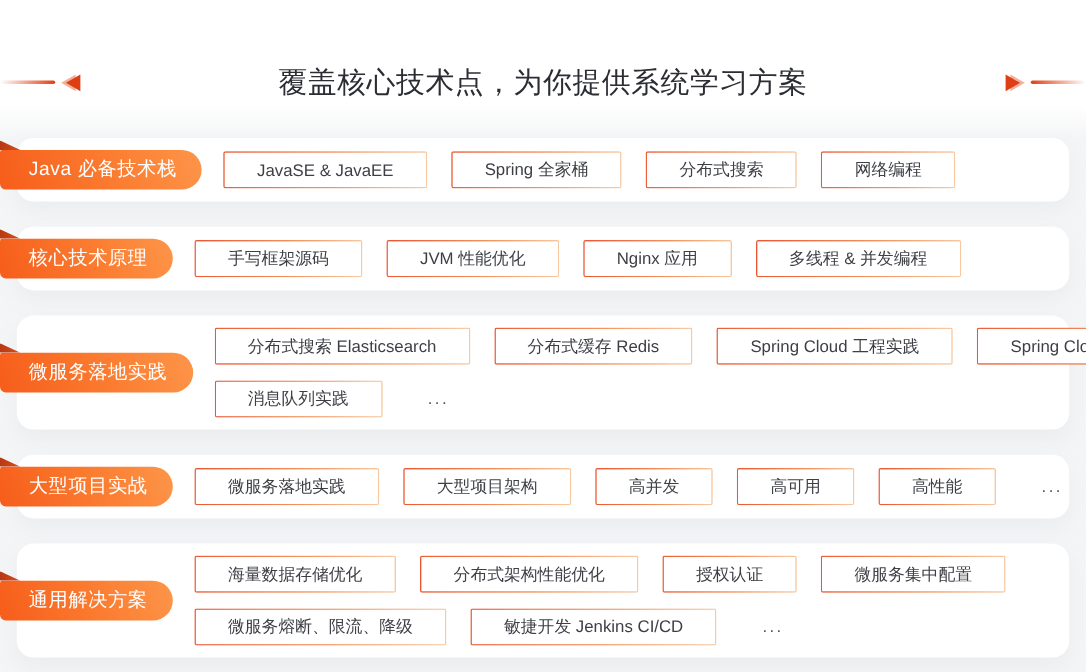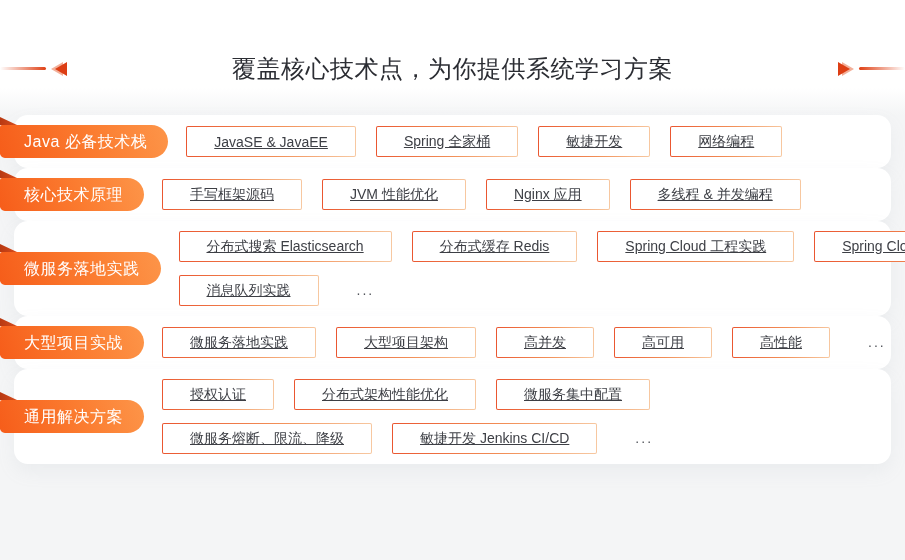--- a/index.html
+++ b/index.html
@@ -16,21 +16,21 @@
   .line { width:46px; height:3px; border-radius:2px; }
   .line-l { background:linear-gradient(90deg,rgba(223,64,21,0),#df4015); margin-right:5px; }
   .line-r { background:linear-gradient(90deg,#df4015,rgba(223,64,21,0)); margin-left:5px; }
   .tri { width:0; height:0; border-top:7px solid transparent; border-bottom:7px solid transparent; }
   .tri-dark-l { border-right:12px solid #dd3e14; position:relative; z-index:2; margin-left:-8px; }
   .tri-light-l { border-right:12px solid #f3b09a; }
   .tri-dark-r { border-left:12px solid #dd3e14; position:relative; z-index:2; }
   .tri-light-r { border-left:12px solid #f3b09a; margin-left:-8px; }
 
   
-  .rows { margin:30px 14px 0; display:flex; flex-direction:column; }
+  .rows { margin:30px 14px 0; display:flex; flex-direction:column; gap:21px; }
   .card {
     background:#ffffff; border-radius:14px;
     box-shadow:0 8px 18px rgba(160,165,180,0.10);
     display:flex; align-items:center;
     padding:10px 18px 10px 0; min-height:52px;
   }
   .ribbon {
     position:relative; margin-left:-14px; flex-shrink:0; align-self:center;
     height:33px; line-height:33px; padding:0 21px 0 24px;
     color:#ffffff; font-size:16px; font-weight:500; letter-spacing:0.5px;
@@ -44,21 +44,20 @@
   }
   .lines { display:flex; flex-direction:column; gap:13px; margin-left:18px; }
   .tag-line { display:flex; align-items:center; gap:20px; }
   .tag {
     height:31px; display:flex; align-items:center; padding:0 27px;
     font-size:14px; color:#3d3f45; white-space:nowrap;
     border:1px solid transparent; border-radius:2px;
     background:linear-gradient(#ffffff,#ffffff) padding-box,
                linear-gradient(95deg,#ea5630 0%,#f29058 55%,#f7c9a2 100%) border-box;
     cursor:pointer;
-    text-decoration:underline;
   }
   .dots { color:#52555b; font-size:14px; margin-left:18px; letter-spacing:2px; line-height:31px; }
 </style>
 </head>
 <body>
 
 <div class="header">
   <span class="deco">
     <span class="line line-l"></span>
     <span class="tri tri-light-l"></span>
@@ -72,21 +71,21 @@
   </span>
 </div>
 
 <div class="rows">
     <div class="card">
       <div class="ribbon">Java 必备技术栈</div>
       <div class="lines">
         <div class="tag-line">
           <span class="tag">JavaSE &amp; JavaEE</span>
           <span class="tag">Spring 全家桶</span>
-          <span class="tag">敏捷开发</span>
+          <span class="tag">分布式搜索</span>
           <span class="tag">网络编程</span>
         </div>
       </div>
     </div>
     <div class="card">
       <div class="ribbon">核心技术原理</div>
       <div class="lines">
         <div class="tag-line">
           <span class="tag">手写框架源码</span>
           <span class="tag">JVM 性能优化</span>
@@ -120,22 +119,23 @@
           <span class="tag">高可用</span>
           <span class="tag">高性能</span>
           <span class="dots">...</span>
         </div>
       </div>
     </div>
     <div class="card">
       <div class="ribbon">通用解决方案</div>
       <div class="lines">
         <div class="tag-line">
+          <span class="tag">海量数据存储优化</span>
+          <span class="tag">分布式架构性能优化</span>
           <span class="tag">授权认证</span>
-          <span class="tag">分布式架构性能优化</span>
           <span class="tag">微服务集中配置</span>
         </div>
         <div class="tag-line">
           <span class="tag">微服务熔断、限流、降级</span>
           <span class="tag">敏捷开发 Jenkins CI/CD</span>
           <span class="dots">...</span>
         </div>
       </div>
     </div>
   </div>

